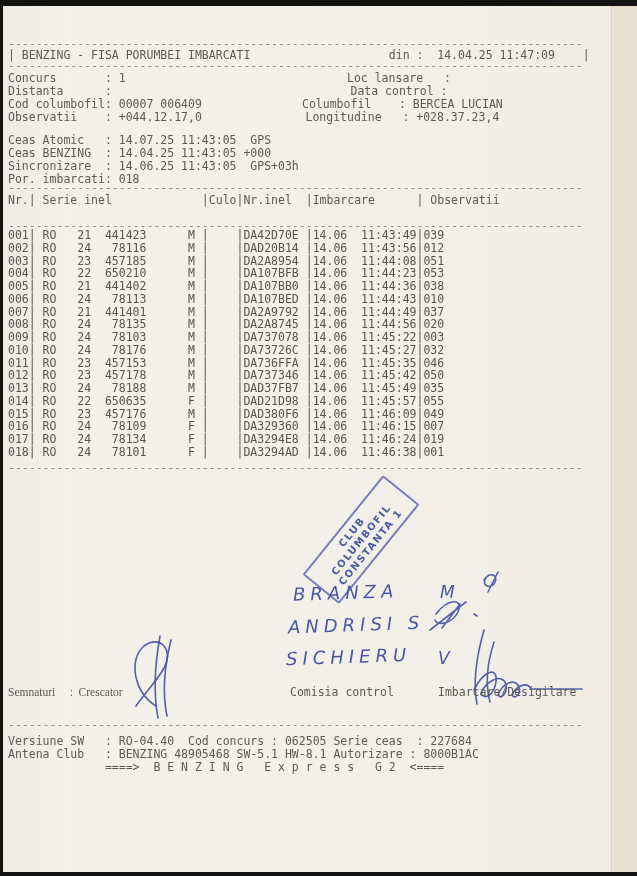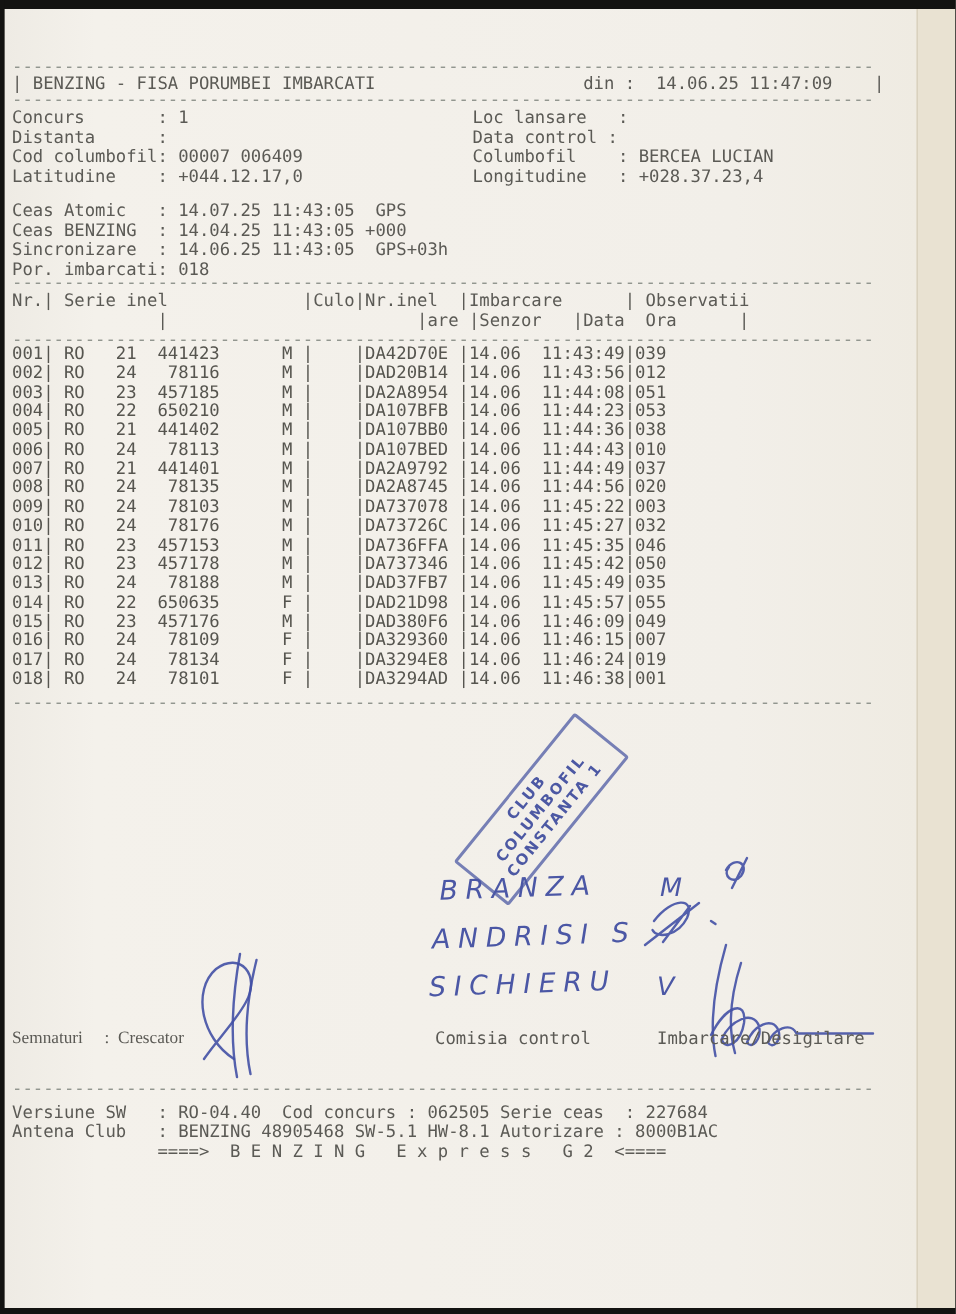--- a/index.html
+++ b/index.html
@@ -9,21 +9,21 @@
   #edge-top{left:0;top:0;width:637px;height:6px;}
   #edge-left{left:0;top:0;width:3px;height:876px;}
   #edge-bottom{left:0;top:872px;width:637px;height:4px;}
   #scan-bg{position:absolute;left:3px;top:6px;width:634px;height:866px;background:#e9e2d2;}
   #paper{position:absolute;left:3px;top:6px;width:608px;height:866px;
          background:linear-gradient(90deg,#eeebe4 0%,#f4f1eb 10%,#f2efe9 80%,#efebe2 100%);
          border-right:1px solid #d9d1be;}
   .mono{position:absolute;white-space:pre;font-size:11.5px;line-height:13px;color:#5b5a55;}
   .dash{color:#8f948c;}
   .rows .mono-row{white-space:pre;height:12.75px;line-height:12.75px;font-size:11.5px;color:#56554f;}
-  .hdr{color:#5b5a55;text-align:right;}
+  .hdr{color:#5b5a55;}
   .stamp{position:absolute;left:297px;top:516px;width:112px;padding:4px 6px 3px 6px;
          border:2px solid rgba(62,76,158,0.75);border-radius:2px;
          transform:rotate(-51deg);color:#3e4c9e;text-align:center;
          font:bold 10px/1.2 "DejaVu Sans",sans-serif;letter-spacing:1.5px;opacity:.92;}
   .hand{position:absolute;color:#4b57a5;font-family:"DejaVu Sans",sans-serif;
         font-style:italic;font-size:18px;letter-spacing:5px;transform:rotate(-2deg);}
   .hand-mark{position:absolute;color:#4b57a5;font-family:"DejaVu Sans",sans-serif;
         font-style:italic;font-size:17px;}
   .sig{position:absolute;}
   .sig path{fill:none;stroke:#4350a5;stroke-width:1.6;stroke-linecap:round;stroke-linejoin:round;opacity:.9;}
@@ -35,28 +35,28 @@
   <div id="scan-bg"></div>
   <div id="paper"></div>
 
   <div class="mono dash" style="left:8px;top:38px;">-----------------------------------------------------------------------------------</div>
   <div class="mono dash" style="left:8px;top:60px;">-----------------------------------------------------------------------------------</div>
   <div class="mono dash" style="left:8px;top:182px;">-----------------------------------------------------------------------------------</div>
   <div class="mono dash" style="left:8px;top:220px;">-----------------------------------------------------------------------------------</div>
   <div class="mono dash" style="left:8px;top:462px;">-----------------------------------------------------------------------------------</div>
   <div class="mono dash" style="left:8px;top:719px;">-----------------------------------------------------------------------------------</div>
 
-  <div class="mono" style="left:8px;top:49px;" id="title-line">| BENZING - FISA PORUMBEI IMBARCATI                    din :  14.06.25 11:47:09    |</div>
+  <div class="mono" style="left:8px;top:49px;" id="title-line">| BENZING - FISA PORUMBEI IMBARCATI                    din :  14.04.25 11:47:09    |</div>
 
-  <div class="mono" style="left:8px;top:72px;" id="info-left"><div>Concurs       : 1</div><div>Distanta      : </div><div>Cod columbofil: 00007 006409</div><div>Latitudine    : +044.12.17,0</div></div>
-  <div class="mono" style="left:315px;top:72px;" id="info-right"><div>Loc lansare   : </div><div>Data control : </div><div>Columbofil    : BERCEA LUCIAN</div><div>Longitudine   : +028.37.23,4</div></div>
+  <div class="mono" style="left:8px;top:72px;" id="info-left"><div>Concurs       : 1</div><div>Distanta      : </div><div>Cod columbofil: 00007 006409</div><div>Observatii    : +044.12.17,0</div></div>
+  <div class="mono" style="left:302px;top:72px;text-align:center;" id="info-right"><div>Loc lansare   : </div><div>Data control : </div><div>Columbofil    : BERCEA LUCIAN</div><div>Longitudine   : +028.37.23,4</div></div>
 
   <div class="mono" style="left:8px;top:134px;" id="clock-block"><div>Ceas Atomic   : 14.07.25 11:43:05  GPS</div><div>Ceas BENZING  : 14.04.25 11:43:05 +000</div><div>Sincronizare  : 14.06.25 11:43:05  GPS+03h</div><div>Por. imbarcati: 018</div></div>
 
-  <div class="mono hdr" style="left:8px;top:194px;" id="table-header"><div>Nr.| Serie inel             |Culo|Nr.inel  |Imbarcare      | Observatii</div><div>   |                        |are |Senzor   |Data  Ora      |</div></div>
+  <div class="mono hdr" style="left:8px;top:194px;" id="table-header"><div>Nr.| Serie inel             |Culo|Nr.inel  |Imbarcare      | Observatii</div></div>
 
   <div class="mono rows" style="left:8px;top:229px;" id="table-rows"><div class="mono-row">001| RO   21  441423      M |    |DA42D70E |14.06  11:43:49|039</div><div class="mono-row">002| RO   24   78116      M |    |DAD20B14 |14.06  11:43:56|012</div><div class="mono-row">003| RO   23  457185      M |    |DA2A8954 |14.06  11:44:08|051</div><div class="mono-row">004| RO   22  650210      M |    |DA107BFB |14.06  11:44:23|053</div><div class="mono-row">005| RO   21  441402      M |    |DA107BB0 |14.06  11:44:36|038</div><div class="mono-row">006| RO   24   78113      M |    |DA107BED |14.06  11:44:43|010</div><div class="mono-row">007| RO   21  441401      M |    |DA2A9792 |14.06  11:44:49|037</div><div class="mono-row">008| RO   24   78135      M |    |DA2A8745 |14.06  11:44:56|020</div><div class="mono-row">009| RO   24   78103      M |    |DA737078 |14.06  11:45:22|003</div><div class="mono-row">010| RO   24   78176      M |    |DA73726C |14.06  11:45:27|032</div><div class="mono-row">011| RO   23  457153      M |    |DA736FFA |14.06  11:45:35|046</div><div class="mono-row">012| RO   23  457178      M |    |DA737346 |14.06  11:45:42|050</div><div class="mono-row">013| RO   24   78188      M |    |DAD37FB7 |14.06  11:45:49|035</div><div class="mono-row">014| RO   22  650635      F |    |DAD21D98 |14.06  11:45:57|055</div><div class="mono-row">015| RO   23  457176      M |    |DAD380F6 |14.06  11:46:09|049</div><div class="mono-row">016| RO   24   78109      F |    |DA329360 |14.06  11:46:15|007</div><div class="mono-row">017| RO   24   78134      F |    |DA3294E8 |14.06  11:46:24|019</div><div class="mono-row">018| RO   24   78101      F |    |DA3294AD |14.06  11:46:38|001</div></div>
 
   <div class="stamp">
     <div>CLUB</div>
     <div>COLUMBOFIL</div>
     <div>CONSTANTA 1</div>
   </div>
 
   <div class="hand" style="left:293px;top:582px;">BRANZA</div>

